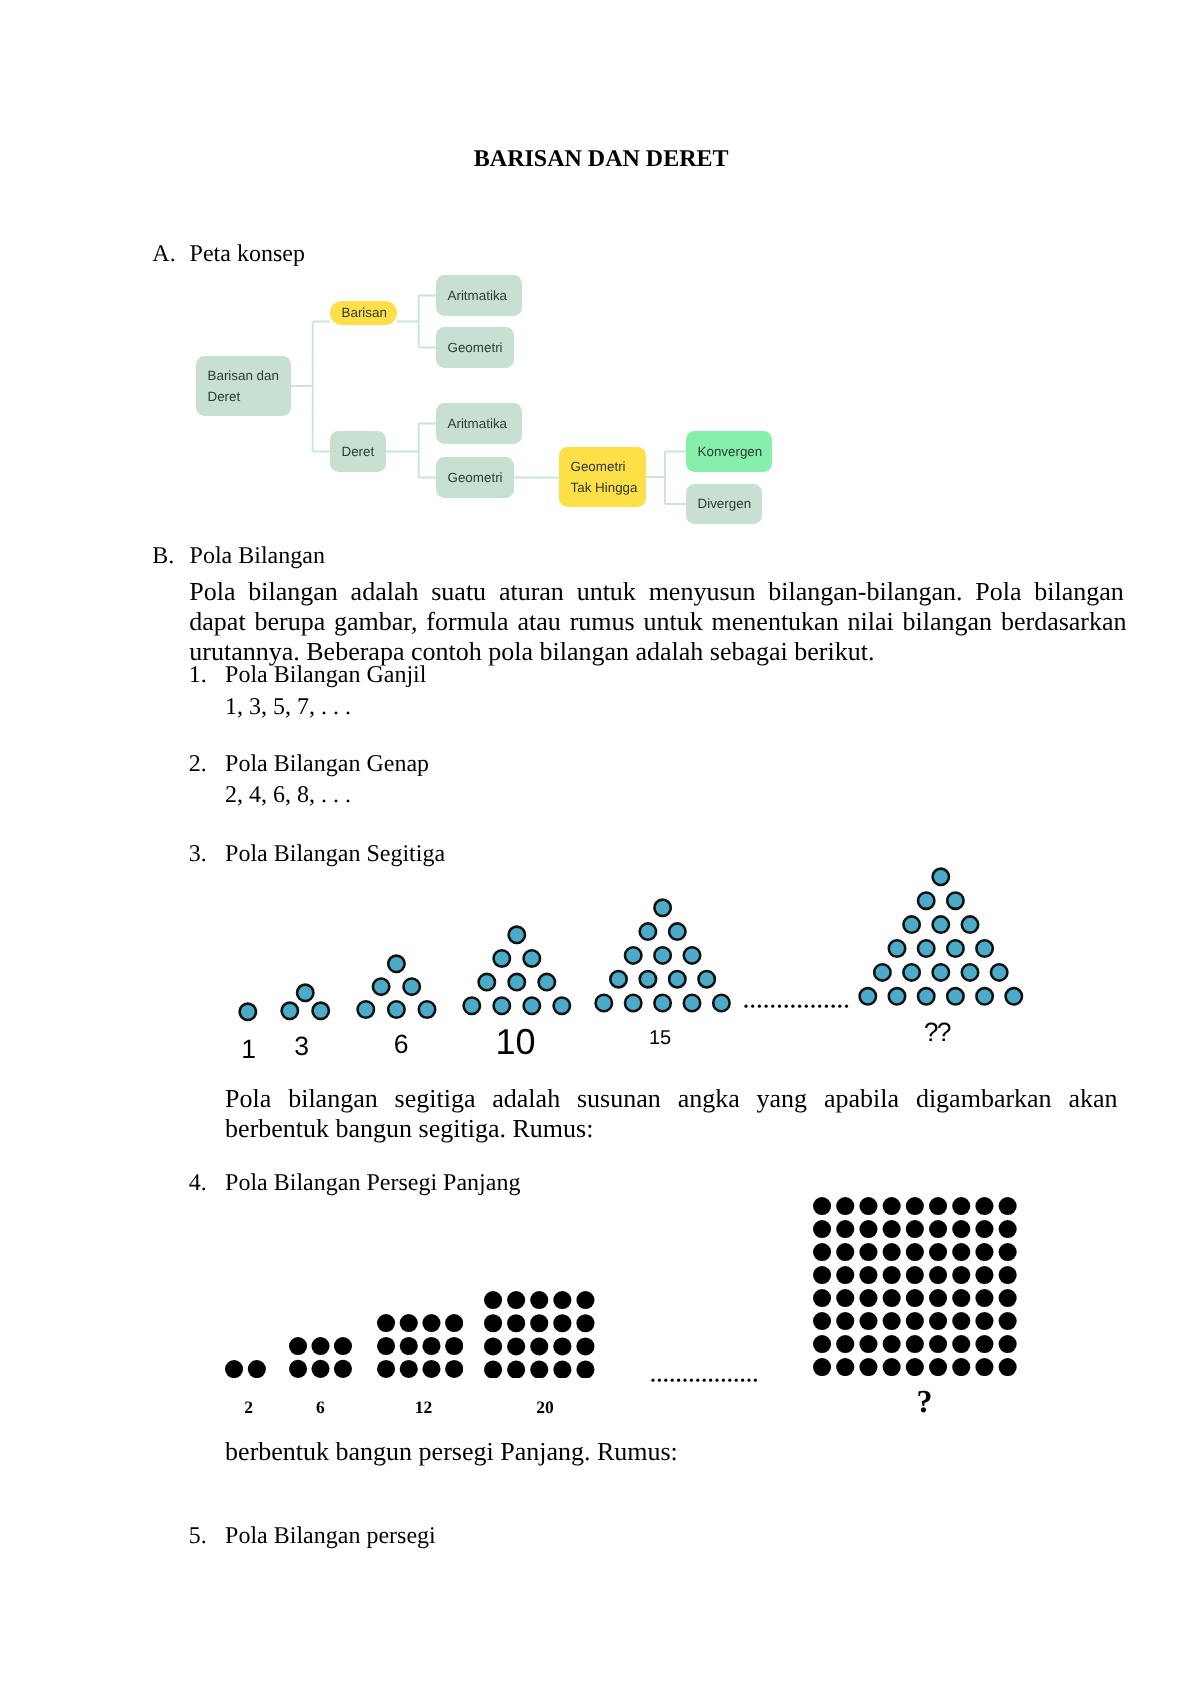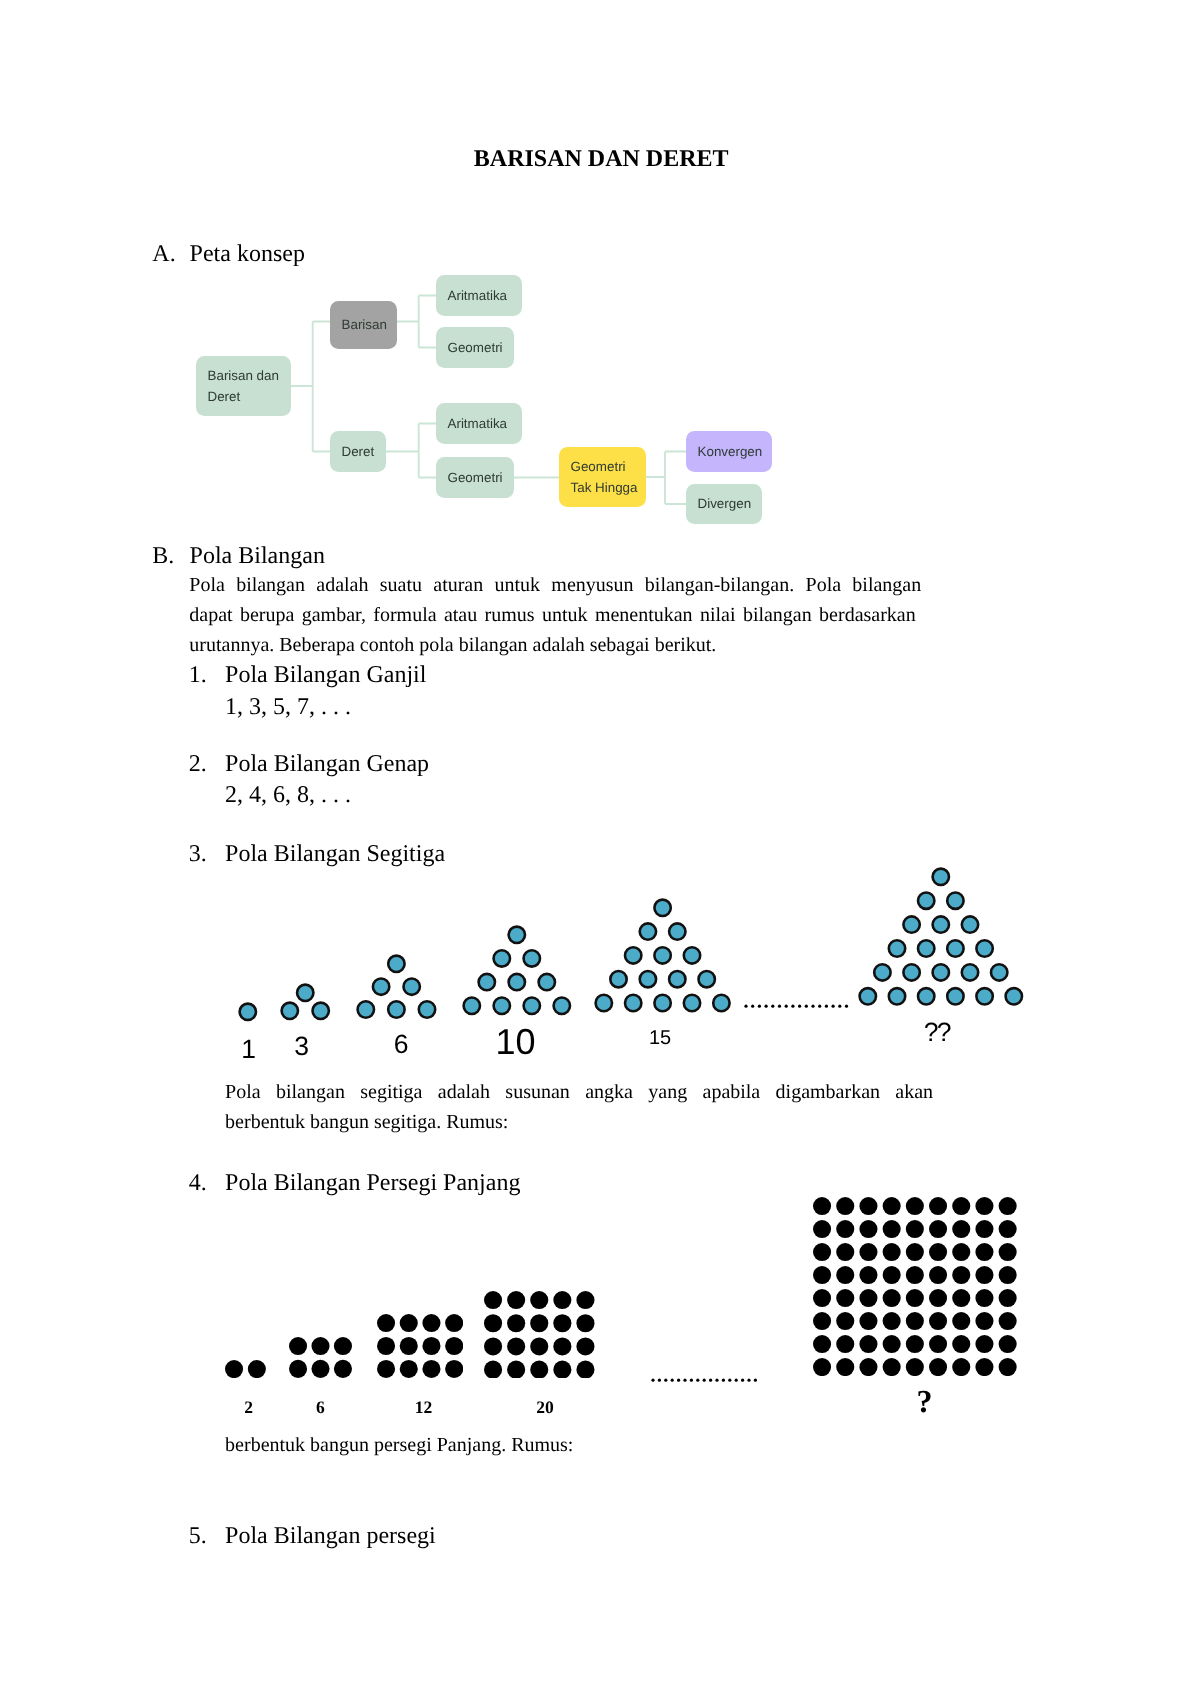--- a/index.html
+++ b/index.html
@@ -10,21 +10,21 @@
   .page{position:absolute;left:0;top:0;width:1200px;height:1698px;
         transform:translateZ(0);}
 
   
   .t{position:absolute;font-size:24px;line-height:1;white-space:pre;}
 
   .doc-title{position:absolute;left:1.2px;top:0;width:1200px;text-align:center;
              font-weight:bold;font-size:24px;line-height:1;}
 
   
-  .para{position:absolute;font-size:20px;line-height:30.1px;}
+  .para{position:absolute;font-size:26px;line-height:30.1px;margin-top:7px;}
   .para .ln{display:block;white-space:nowrap;}
   .para .ln > i{font-style:normal;display:inline-block;white-space:pre;}
 
   
   #concept-map{position:absolute;left:0;top:0;width:1200px;height:1698px;
                pointer-events:none;}
   .cm-node{position:absolute;border-radius:8.5px;display:flex;align-items:center;
            justify-content:flex-start;box-sizing:border-box;}
   .cm-node span{font-family:"Liberation Sans",sans-serif;font-size:13.4px;
                 transform:translateZ(0);
@@ -52,42 +52,42 @@
           <path d="M291 386H312.7 M312.7 321.5V451.5 M312.7 321.5H330 M312.7 451.5H330"></path>
           <path d="M397 321.5H418.7 M418.7 295.5V347.5 M418.7 295.5H436 M418.7 347.5H436"></path>
           <path d="M386 451.5H418.7 M418.7 423.5V477.5 M418.7 423.5H436 M418.7 477.5H436"></path>
           <path d="M514 477.5H559"></path>
           <path d="M646 477H665 M665 451.5V504 M665 451.5H686 M665 504H686"></path>
         </g>
       </svg>
       <div class="cm-node" style="left: 196px; top: 356px; width: 95px; height: 60px; background: rgb(199, 224, 210);">
         <span>Barisan dan Deret</span>
       </div>
-      <div class="cm-node" style="left: 330px; top: 301px; width: 67px; height: 48px; background: #a3a3a3;">
+      <div class="cm-node" style="left: 330px; top: 301px; width: 67px; height: 24px; background: #fde047; border-radius: 14px;">
         <span>Barisan</span>
       </div>
       <div class="cm-node" style="left: 436px; top: 275px; width: 86px; height: 41px; background: rgb(199, 224, 210);">
         <span>Aritmatika</span>
       </div>
       <div class="cm-node" style="left: 436px; top: 327px; width: 78px; height: 41px; background: rgb(199, 224, 210);">
         <span>Geometri</span>
       </div>
       <div class="cm-node" style="left: 330px; top: 431px; width: 56px; height: 41px; background: rgb(199, 224, 210);">
         <span>Deret</span>
       </div>
       <div class="cm-node" style="left: 436px; top: 403px; width: 86px; height: 41px; background: rgb(199, 224, 210);">
         <span>Aritmatika</span>
       </div>
       <div class="cm-node" style="left: 436px; top: 457px; width: 78px; height: 41px; background: rgb(199, 224, 210);">
         <span>Geometri</span>
       </div>
       <div class="cm-node" style="left: 559px; top: 447px; width: 87px; height: 60px; background: #fde047;">
         <span>Geometri Tak Hingga</span>
       </div>
-      <div class="cm-node" style="left: 686px; top: 431px; width: 86px; height: 41px; background: #c4b5fd; text-align: center;">
+      <div class="cm-node" style="left: 686px; top: 431px; width: 86px; height: 41px; background: #86efac; text-align: center;">
         <span>Konvergen</span>
       </div>
       <div class="cm-node" style="left: 686px; top: 484px; width: 76px; height: 40px; background: rgb(199, 224, 210);">
         <span>Divergen</span>
       </div>
     </div>
 
   <div class="t" style="left:152.3px;top:543.9px">B.</div>
   <div class="t" style="left:189.6px;top:543.9px">Pola Bilangan</div>
 

